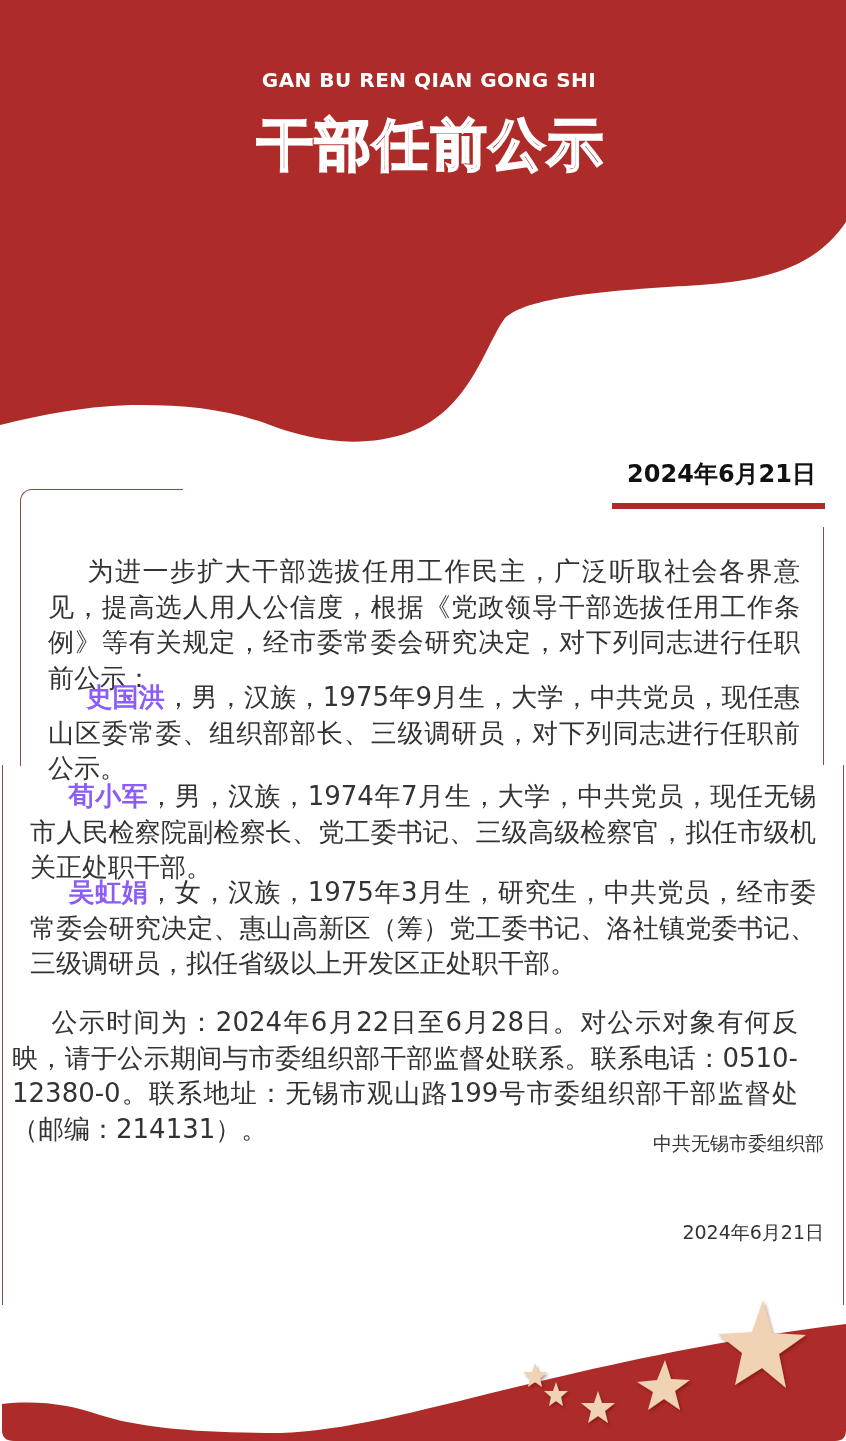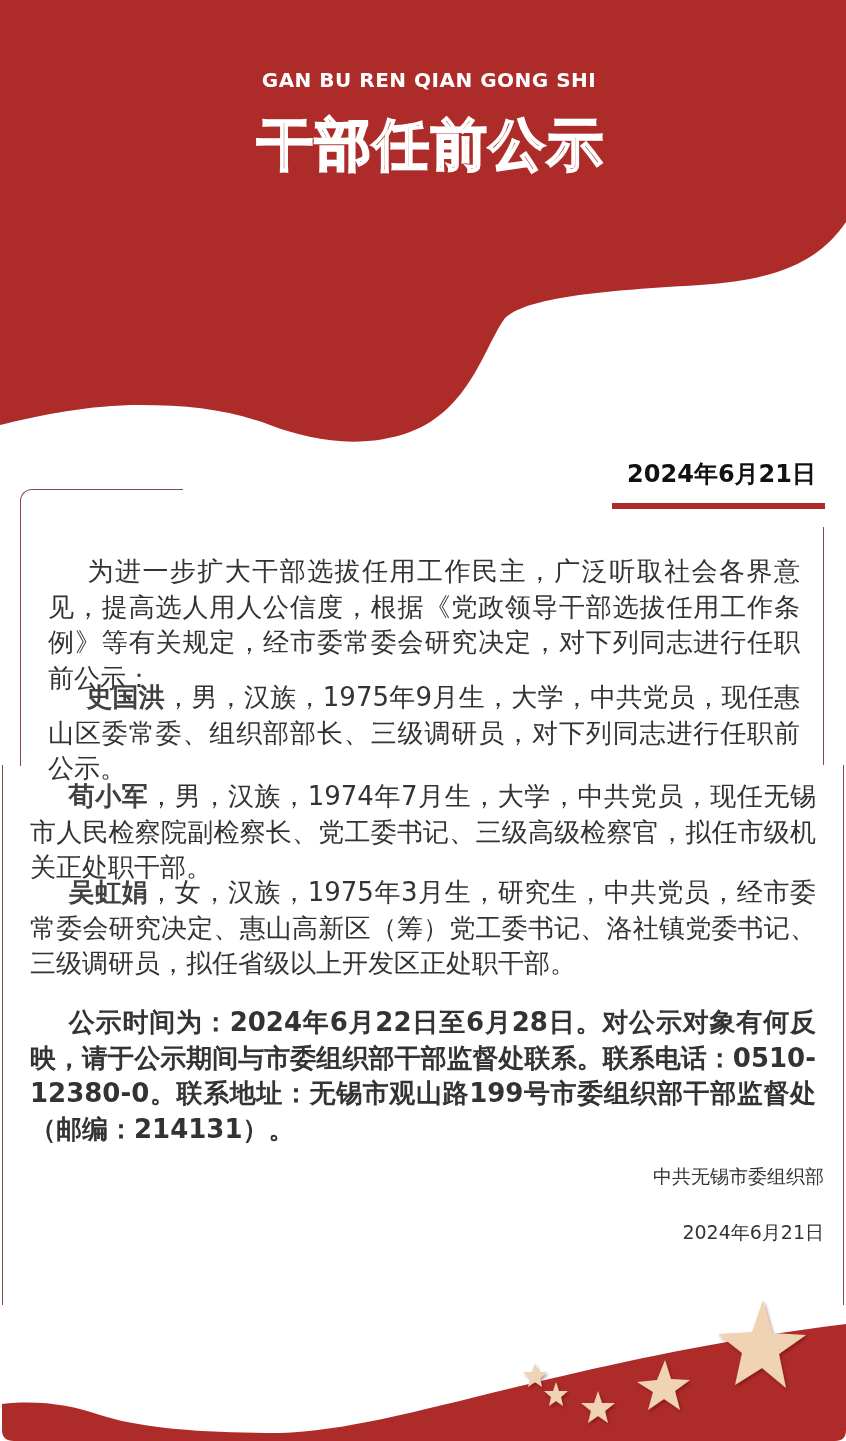--- a/index.html
+++ b/index.html
@@ -18,29 +18,29 @@
   .date-bar { left: 612px; top: 503px; width: 213px; height: 6px; background: #ad2b28; }
   .frame-top { left: 20px; top: 489px; width: 162px; height: 276px;
                border-top: 1px solid #8a4a43; border-left: 1px solid #8a4a43;
                border-top-left-radius: 12px; }
   .frame-right-top { left: 823px; top: 527px; width: 1px; height: 238px; background: #8a4a43; }
   .frame-left-bottom { left: 2px; top: 765px; width: 1px; height: 540px; background: #8a4a43; }
   .frame-right-bottom { left: 843px; top: 765px; width: 1px; height: 540px; background: #8a4a43; }
   .para { position: absolute; font-size: 26px; line-height: 35.5px; color: #333; text-align: justify;
           font-family: "DejaVu Sans", sans-serif; }
   .para .indent { display: inline-block; width: 38px; }
-  .para b { color: #404040; font-weight: bold; }
+  .para b { color: #8b5cf6; font-weight: bold; }
   .p1 { left: 48px; top: 554px; width: 752px; }
   .p2 { left: 48px; top: 680px; width: 752px; }
   .p3 { left: 30px; top: 779px; width: 786px; }
   .p4 { left: 30px; top: 875px; width: 786px; }
-  .p5 { left: 30px; top: 1005px; width: 786px; font-weight: bold; }
+  .p5 { left: 12px; top: 1005px; width: 786px; }
   .sign { right: 22px; text-align: right; font-size: 19px; color: #333;
           font-family: "DejaVu Sans", sans-serif; }
-  .sign-org { top: 1164px; }
+  .sign-org { top: 1131px; }
   .sign-date { top: 1220px; }
 </style>
 </head>
 <body>
 
 <svg id="top-wave" viewBox="0 0 846 460" preserveAspectRatio="none">
   <path d="M0,0 L846,0 L846,222
            C820,260 780,280 700,285
            C620,290 530,295 505,318
            C485,345 470,410 410,432

